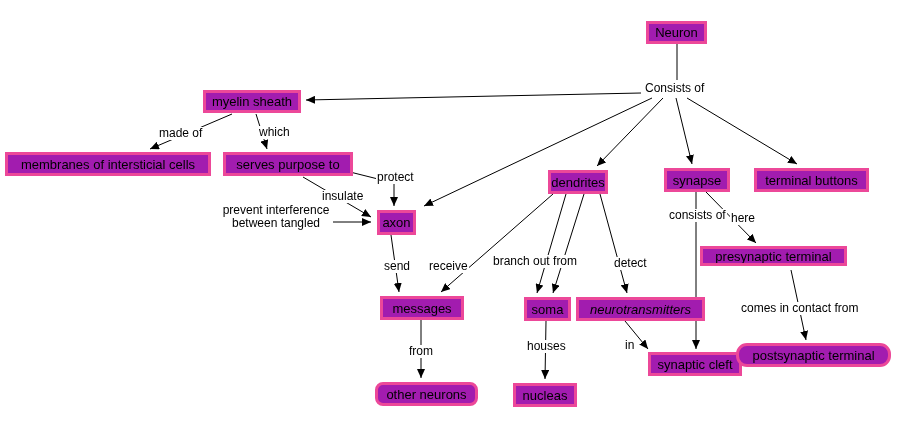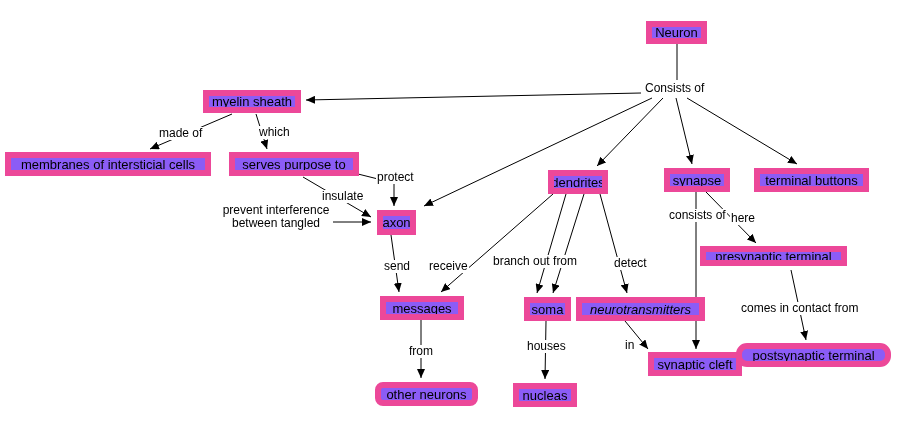--- a/index.html
+++ b/index.html
@@ -7,22 +7,22 @@
   body { font-family:"Liberation Sans", sans-serif; color:#000; }
   .canvas {
     position:relative;
     width:902px; height:428px;
     background:#ffffff;
     overflow:hidden;
   }
   .edges { position:absolute; left:0; top:0; width:902px; height:428px; }
   .node {
     position:absolute;
-    border:6px solid #ec4899;
-    background:#8b5cf6;
+    border:3px solid #ec4899;
+    background:#a21caf;
     display:flex; align-items:center; justify-content:center;
     font-size:13px; line-height:1;
     white-space:nowrap;
     overflow:hidden;
   }
   .elabel {
     position:absolute;
     font-size:12px; line-height:13px;
     background:#fff;
     white-space:nowrap;
@@ -70,21 +70,21 @@
     <line x1="625" y1="321" x2="648" y2="349" stroke="#000" stroke-width="1" marker-end="url(#arrow)"></line>
 
     <line x1="696" y1="192" x2="696" y2="349" stroke="#000" stroke-width="1" marker-end="url(#arrow)"></line>
     <line x1="706" y1="192" x2="756" y2="243" stroke="#000" stroke-width="1" marker-end="url(#arrow)"></line>
     <line x1="791" y1="270" x2="806" y2="340" stroke="#000" stroke-width="1" marker-end="url(#arrow)"></line>
   </svg>
 
   <div class="node" style="left:646px;top:21px;width:61px;height:23px;">Neuron</div>
   <div class="node" style="left:203px;top:90px;width:98px;height:23px;">myelin sheath</div>
   <div class="node" style="left:5px;top:152px;width:206px;height:24px;">membranes of intersticial cells</div>
-  <div class="node" style="left:229px;top:152px;width:130px;height:24px;">serves purpose to</div>
+  <div class="node" style="left:223px;top:152px;width:130px;height:24px;">serves purpose to</div>
   <div class="node" style="left:377px;top:210px;width:39px;height:25px;">axon</div>
   <div class="node" style="left:380px;top:296px;width:84px;height:24px;">messages</div>
   <div class="node" style="left:375px;top:382px;width:103px;height:24px;border-radius:8px;">other neurons</div>
   <div class="node" style="left:548px;top:170px;width:60px;height:24px;">dendrites</div>
   <div class="node" style="left:524px;top:297px;width:47px;height:24px;">soma</div>
   <div class="node" style="left:576px;top:297px;width:129px;height:24px;font-style:italic;">neurotransmitters</div>
   <div class="node" style="left:513px;top:383px;width:64px;height:24px;">nucleas</div>
   <div class="node" style="left:664px;top:168px;width:66px;height:24px;">synapse</div>
   <div class="node" style="left:648px;top:352px;width:94px;height:24px;">synaptic cleft</div>
   <div class="node" style="left:700px;top:246px;width:147px;height:20px;">presynaptic terminal</div>

